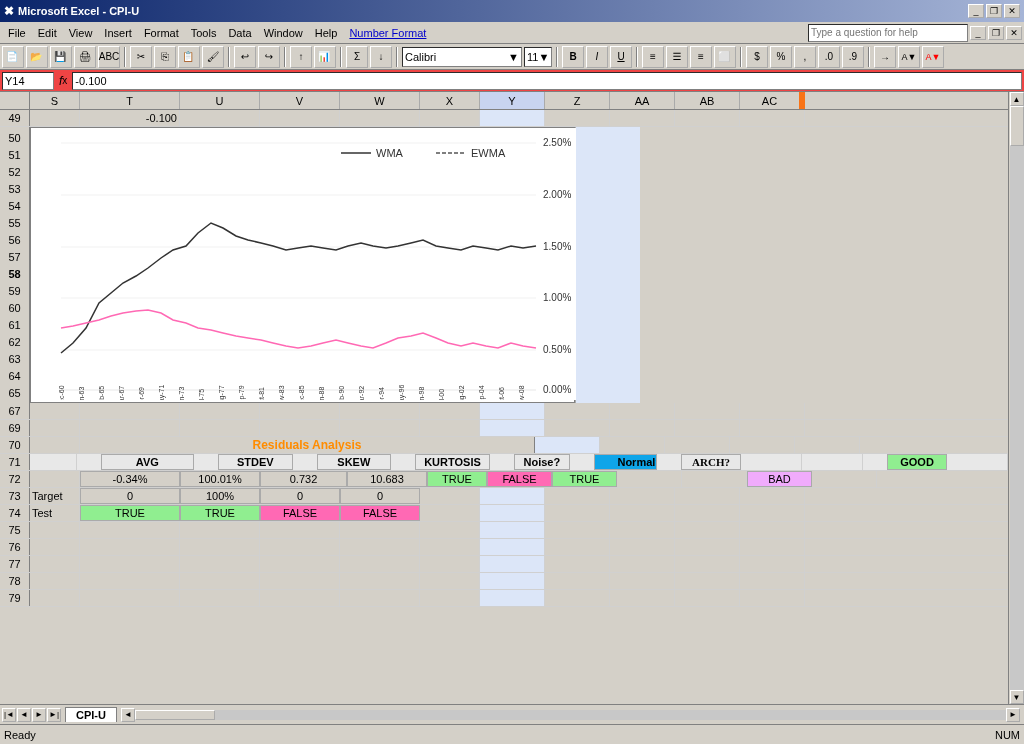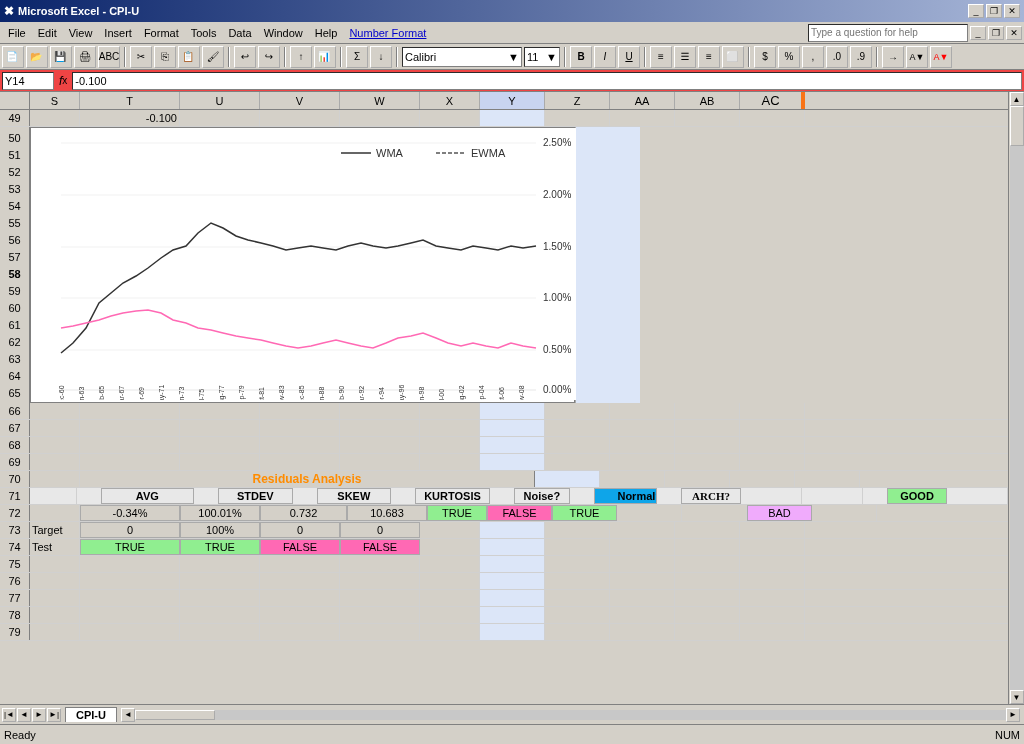--- a/index.html
+++ b/index.html
@@ -64,21 +64,21 @@
     .toolbar-sep { width: 2px; height: 20px; border-left: 1px solid #808080; border-right: 1px solid #fff; margin: 0 2px; }
     .font-box {
       height: 20px; width: 120px;
       border: 1px inset #808080;
       background: white;
       padding: 0 2px;
       font-size: 11px;
       display: flex; align-items: center;
     }
     .size-box {
-      height: 20px; width: 36px;
+      height: 20px; width: 28px;
       border: 1px inset #808080;
       background: white;
       padding: 0 2px;
       font-size: 11px;
       display: flex; align-items: center; text-align: right;
     }
 
     
     .formula-bar {
       background: #ef4444;
@@ -258,21 +258,21 @@
       <div style="width:50px;min-width:50px;border-right:1px solid #aaa;display:flex;align-items:center;justify-content:center;font-size:11px;">S</div>
       <div style="width:100px;min-width:100px;border-right:1px solid #aaa;display:flex;align-items:center;justify-content:center;font-size:11px;">T</div>
       <div style="width:80px;min-width:80px;border-right:1px solid #aaa;display:flex;align-items:center;justify-content:center;font-size:11px;">U</div>
       <div style="width:80px;min-width:80px;border-right:1px solid #aaa;display:flex;align-items:center;justify-content:center;font-size:11px;">V</div>
       <div style="width:80px;min-width:80px;border-right:1px solid #aaa;display:flex;align-items:center;justify-content:center;font-size:11px;">W</div>
       <div style="width:60px;min-width:60px;border-right:1px solid #aaa;display:flex;align-items:center;justify-content:center;font-size:11px;">X</div>
       <div style="width:65px;min-width:65px;border-right:1px solid #aaa;display:flex;align-items:center;justify-content:center;font-size:11px;background:#c8d4f0;">Y</div>
       <div style="width:65px;min-width:65px;border-right:1px solid #aaa;display:flex;align-items:center;justify-content:center;font-size:11px;">Z</div>
       <div style="width:65px;min-width:65px;border-right:1px solid #aaa;display:flex;align-items:center;justify-content:center;font-size:11px;">AA</div>
       <div style="width:65px;min-width:65px;border-right:1px solid #aaa;display:flex;align-items:center;justify-content:center;font-size:11px;">AB</div>
-      <div style="width:65px;min-width:65px;border-right:4px solid #f97316;display:flex;align-items:center;justify-content:center;font-size:13px;">AC</div>
+      <div style="width:65px;min-width:65px;border-right:6px solid #f97316;display:flex;align-items:center;justify-content:center;font-size:11px;">AC</div>
     </div>
 
     <div style="overflow:auto;flex:1;">
 
       <div class="sheet-row">
         <div class="row-num">49</div>
         <div class="cell" style="width:50px;"></div>
         <div class="cell right" style="width:100px;">
             <span>-0.100</span>
           </div>
@@ -421,49 +421,21 @@
         </div>
 
         <div style="width:65px;background:#dce6f8;border-left:1px solid #aaa;"></div>
         <div style="width:65px;"></div>
         <div style="width:65px;"></div>
         <div style="width:65px;"></div>
         <div style="width:65px;"></div>
       </div>
 
       <div class="sheet-row">
-        <div class="row-num">66</div>
-        <div class="cell" style="width:50px;"></div>
-        <div class="cell" style="width:100px;"></div>
-        <div class="cell" style="width:80px;"></div>
-        <div class="cell" style="width:80px;"></div>
-        <div class="cell" style="width:80px;"></div>
-        <div class="cell" style="width:60px;"></div>
-        <div class="cell" style="width:65px;background:#dce6f8;"></div>
-        <div class="cell" style="width:65px;"></div>
-        <div class="cell" style="width:65px;"></div>
-        <div class="cell" style="width:65px;"></div>
-        <div class="cell" style="width:65px;"></div>
-      </div>
-      <div class="sheet-row">
         <div class="row-num">67</div>
-        <div class="cell" style="width:50px;"></div>
-        <div class="cell" style="width:100px;"></div>
-        <div class="cell" style="width:80px;"></div>
-        <div class="cell" style="width:80px;"></div>
-        <div class="cell" style="width:80px;"></div>
-        <div class="cell" style="width:60px;"></div>
-        <div class="cell" style="width:65px;background:#dce6f8;"></div>
-        <div class="cell" style="width:65px;"></div>
-        <div class="cell" style="width:65px;"></div>
-        <div class="cell" style="width:65px;"></div>
-        <div class="cell" style="width:65px;"></div>
-      </div>
-      <div class="sheet-row">
-        <div class="row-num">68</div>
         <div class="cell" style="width:50px;"></div>
         <div class="cell" style="width:100px;"></div>
         <div class="cell" style="width:80px;"></div>
         <div class="cell" style="width:80px;"></div>
         <div class="cell" style="width:80px;"></div>
         <div class="cell" style="width:60px;"></div>
         <div class="cell" style="width:65px;background:#dce6f8;"></div>
         <div class="cell" style="width:65px;"></div>
         <div class="cell" style="width:65px;"></div>
         <div class="cell" style="width:65px;"></div>

